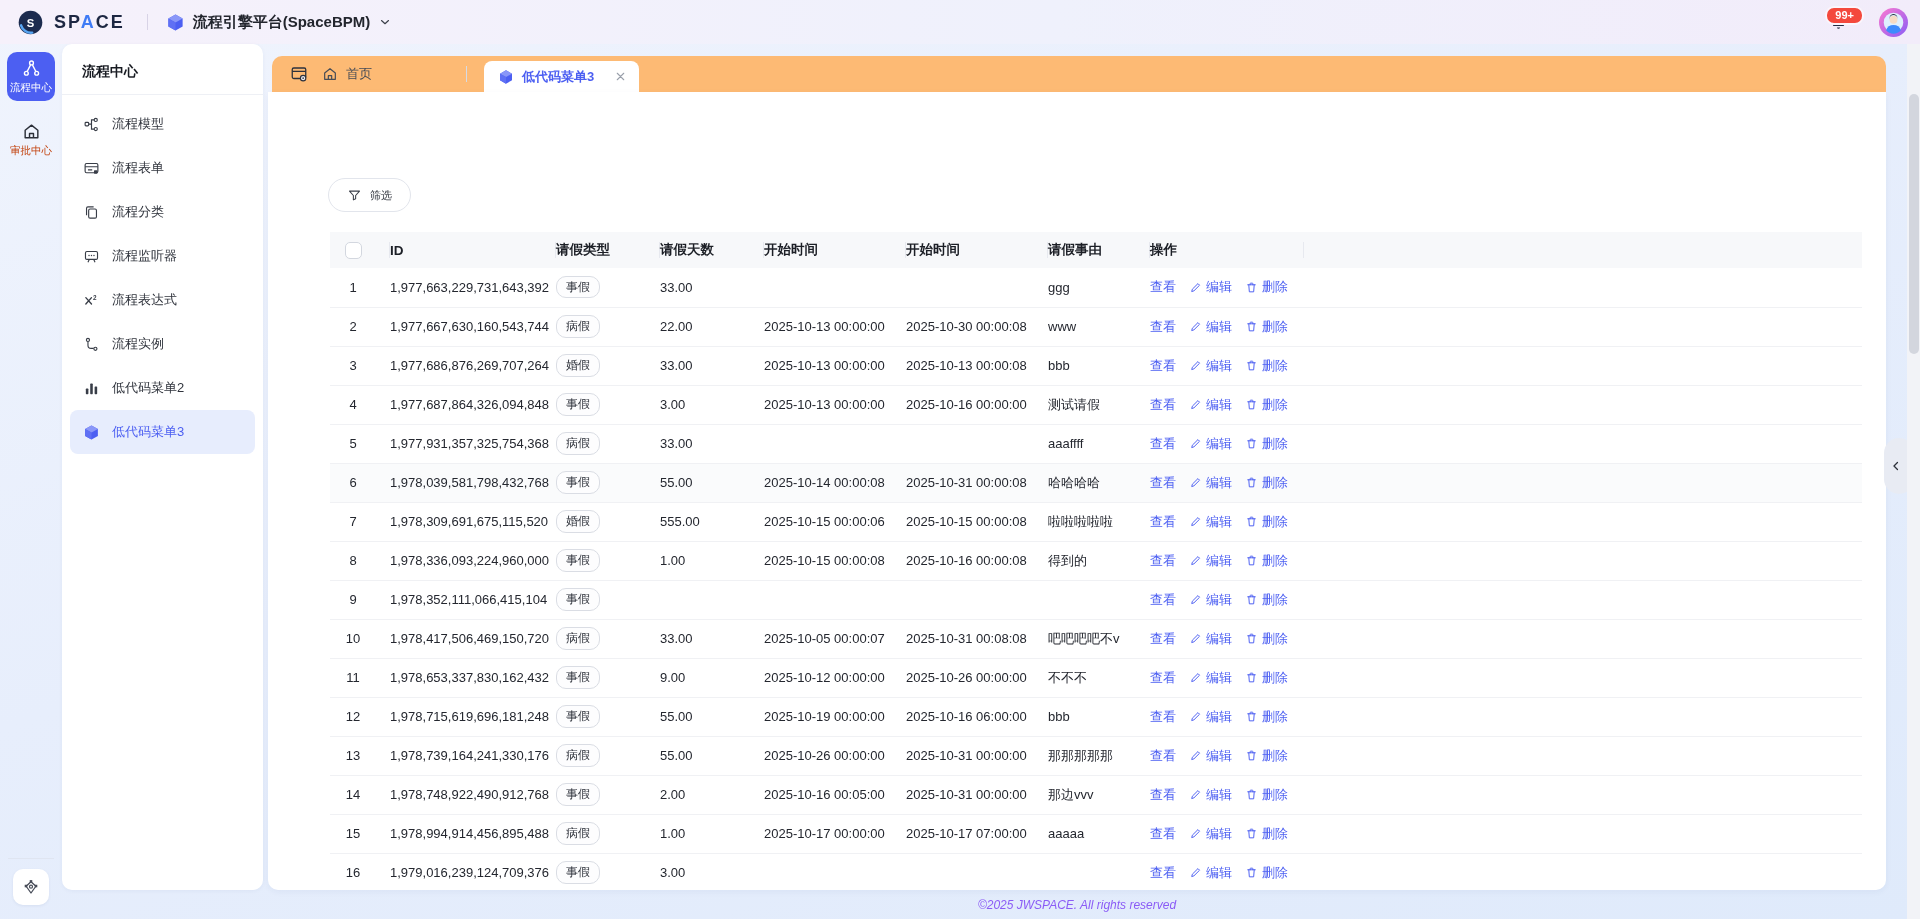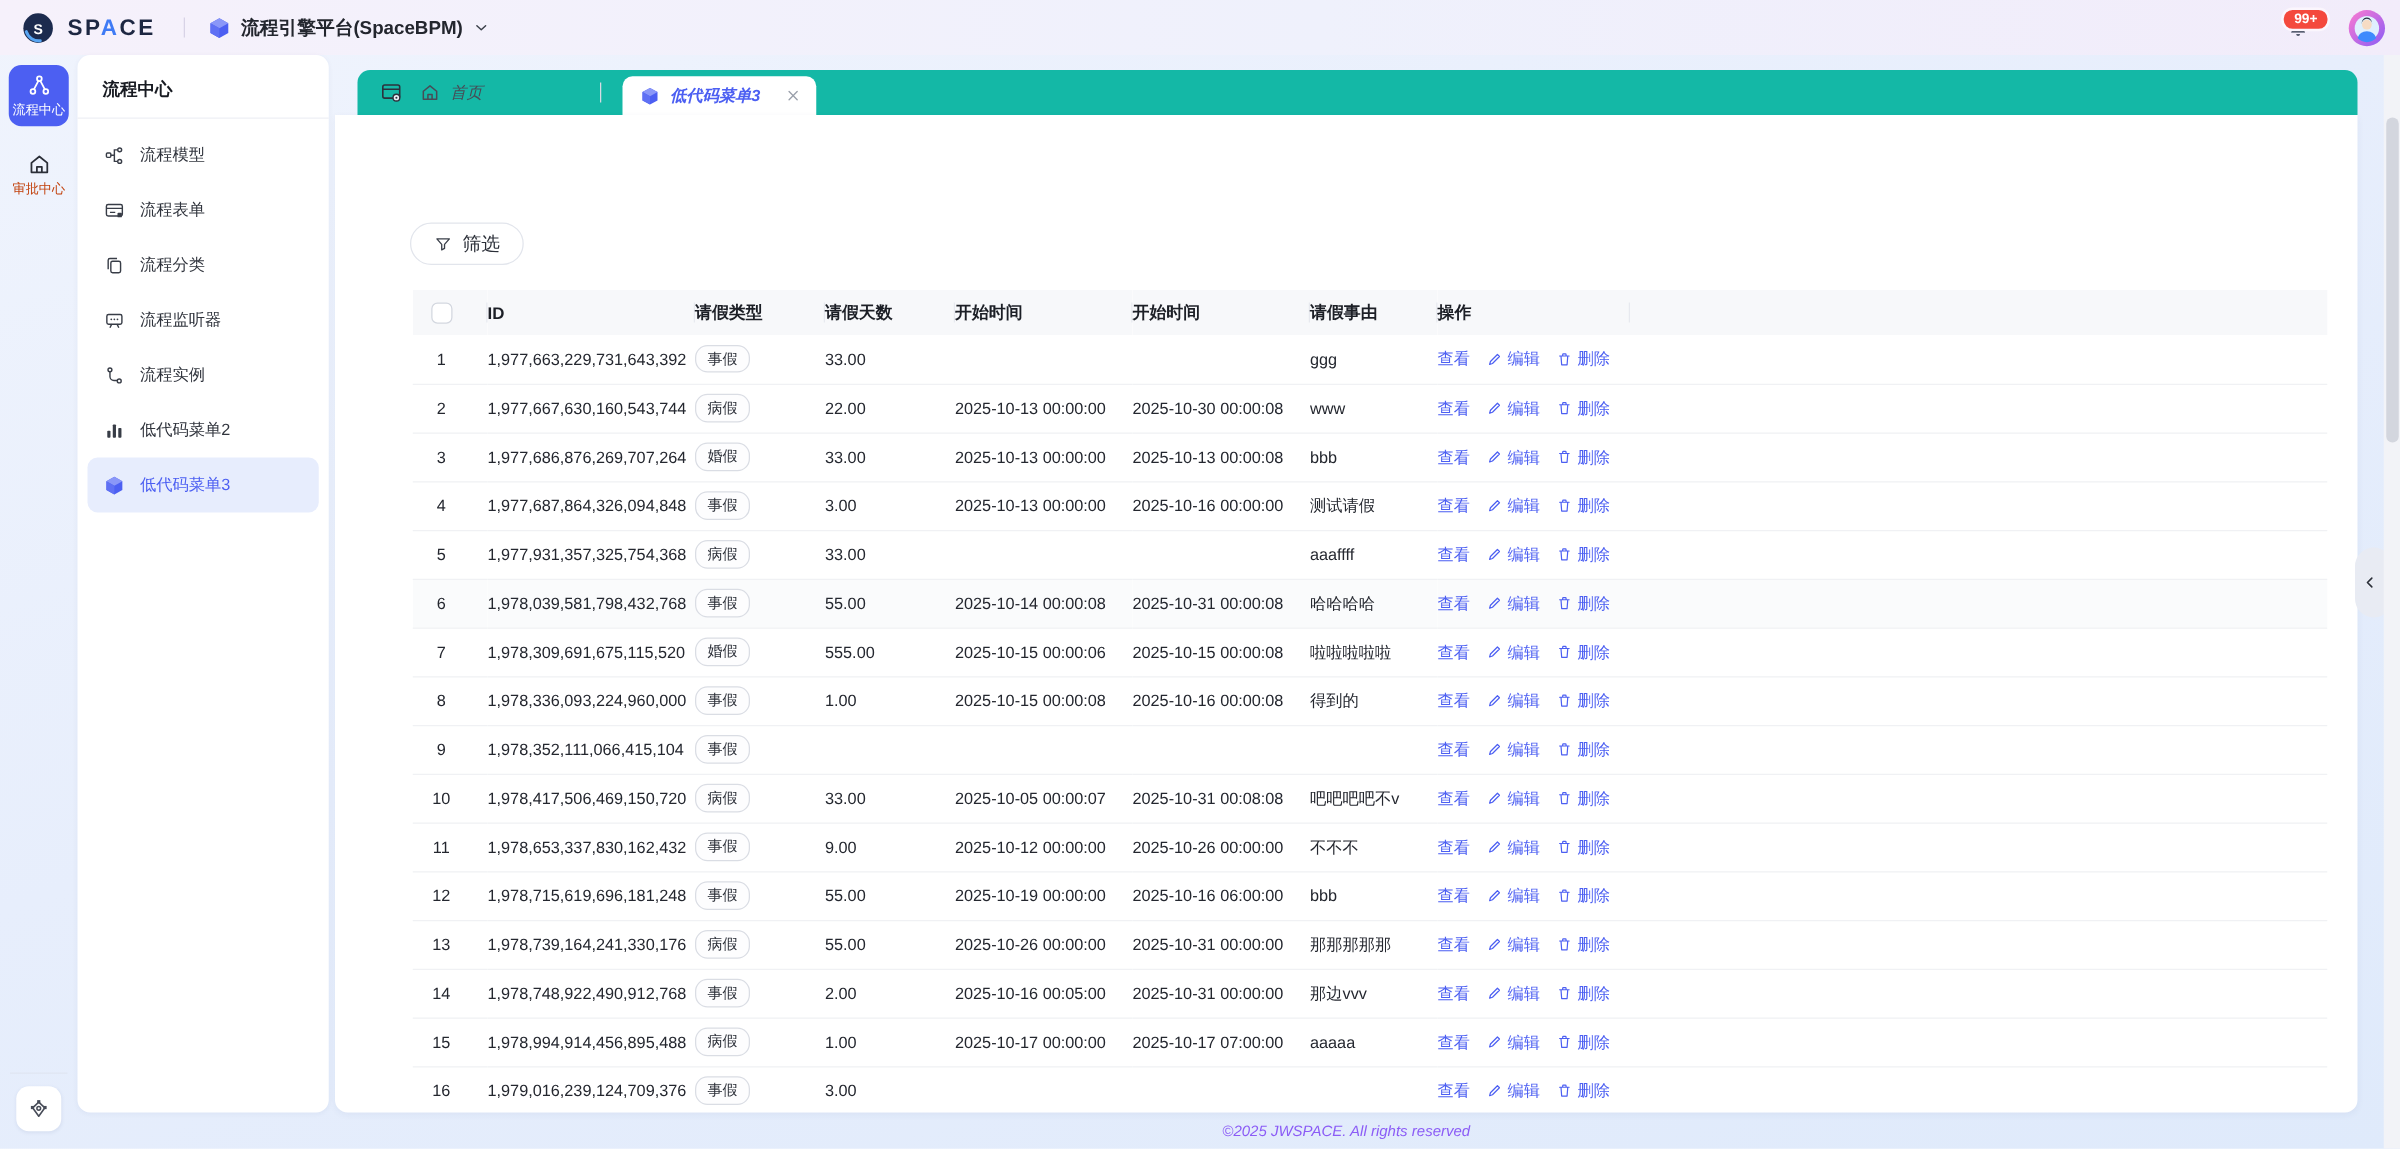--- a/index.html
+++ b/index.html
@@ -63,40 +63,40 @@
   .sb-item{
     height:44px; margin:0 8px; display:flex; align-items:center; gap:12px;
     padding-left:13px; border-radius:8px; cursor:pointer; color:#30343d; font-size:13px;
   }
   .sb-item svg{ flex:0 0 auto; }
   .sb-item.active{ background:#e7edfd; color:#4c5ff2; }
 
   
   .main{ position:absolute; left:268px; top:56px; width:1618px; height:834px; }
   .tabstrip{
-    position:absolute; top:0; left:18px; right:0; height:36px;
-    background:#14b8a6; border-radius:10px 10px 0 0;font-style:italic;
+    position:absolute; top:0; left:4px; right:0; height:36px;
+    background:#fdba74; border-radius:10px 10px 0 0;
   }
   .board-icon-wrap{ position:absolute; left:18px; top:9px; cursor:pointer; }
   .tab-home{ position:absolute; left:50px; top:0; height:36px; display:flex; align-items:center; gap:8px; cursor:pointer; color:#474c56; font-size:13px; }
   .tab-sep{ position:absolute; left:194px; top:10px; width:1px; height:16px; background:#d7dae3; }
   .tab-active{
     position:absolute; left:212px; bottom:0; width:155px; height:31px;
     background:#fff; border-radius:8px 8px 0 0; display:flex; align-items:center;
     padding:0 12px 0 14px; gap:8px; cursor:pointer;
   }
   .tab-active .tab-label{ color:#4c5ff2; font-size:13px; font-weight:600; flex:1; }
   .content{
     position:absolute; top:36px; left:0; right:0; bottom:0; background:#fff;
     border-radius:0 0 10px 10px; overflow:hidden; box-shadow:0 2px 6px rgba(40,60,110,.05);
   }
 
   
   .toolbar{ position:absolute; top:86px; left:60px; right:24px; height:34px; }
-  .btn{ display:inline-flex; align-items:center; gap:8px; height:34px; font-size:15px; cursor:pointer; border-radius:8px; }
+  .btn{ display:inline-flex; align-items:center; gap:8px; height:34px; font-size:11px; cursor:pointer; border-radius:8px; }
   .btn-filter{
     border:1px solid #e2e5ec; background:#fff; color:#2b2f38; padding:0 18px; border-radius:17px;
   }
   .toolbar-right{ position:absolute; right:0; top:0; display:flex; gap:9px; }
   .btn-primary{ background:#4c5ff2; color:#fff; padding:0 17px; border:none; }
   .btn-plain{ background:#fff; border:1px solid #e2e5ec; color:#2b2f38; padding:0 15px; }
 
   
   .table-wrap{ position:absolute; top:140px; left:62px; right:24px; bottom:0; overflow:hidden; }
   table{ width:100%; border-collapse:collapse; table-layout:fixed; }
@@ -247,20 +247,27 @@
       <svg width="17" height="17" viewBox="0 0 24 24">
         <rect x="3.5" y="5" width="17" height="11" rx="2" fill="none" stroke="#383d47" stroke-width="1.6"></rect>
         <circle cx="8.5" cy="10.5" r="1" fill="#383d47"></circle>
           <circle cx="12" cy="10.5" r="1" fill="#383d47"></circle>
           <circle cx="15.5" cy="10.5" r="1" fill="#383d47"></circle>
         <path d="M9 16 l-2 4 M15 16 l2 4" stroke="#383d47" stroke-width="1.6" fill="none"></path>
       </svg>
       <span>流程监听器</span>
     </div>
 
+    <div class="sb-item">
+      <svg width="17" height="17" viewBox="0 0 24 24">
+        <path d="M4 8 L12 17 M12 8 L4 17" stroke="#383d47" stroke-width="1.9" stroke-linecap="round"></path>
+        <text x="14" y="11" font-size="9" font-weight="bold" fill="#383d47" font-family="Liberation Sans,sans-serif">2</text>
+      </svg>
+      <span>流程表达式</span>
+    </div>
 
     <div class="sb-item">
       <svg width="17" height="17" viewBox="0 0 24 24">
         <circle cx="7" cy="5.5" r="2.2" fill="none" stroke="#383d47" stroke-width="1.6"></circle>
         <circle cx="17.5" cy="18" r="2.2" fill="none" stroke="#383d47" stroke-width="1.6"></circle>
         <path d="M7 8 v5 a4.5 4.5 0 0 0 4.5 4.5 H15" fill="none" stroke="#383d47" stroke-width="1.6"></path>
       </svg>
       <span>流程实例</span>
     </div>
 

